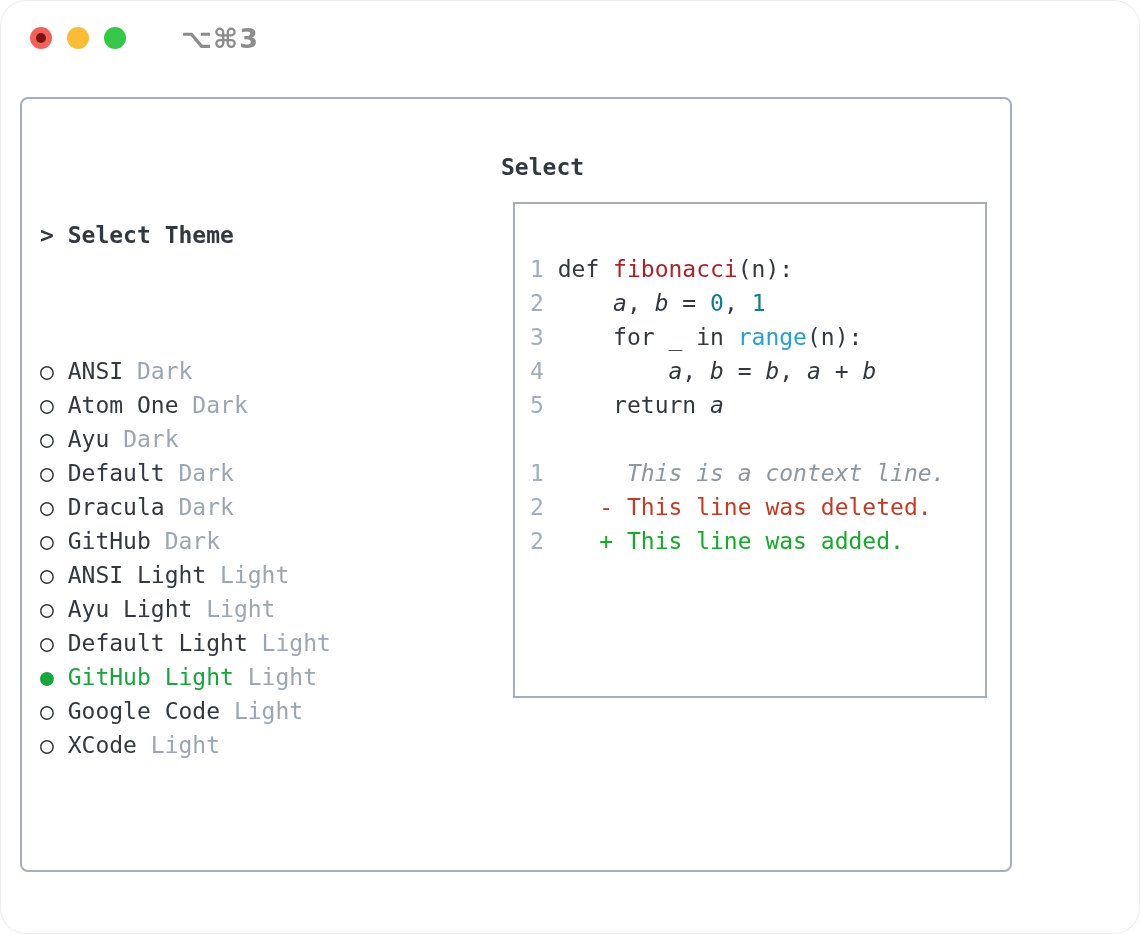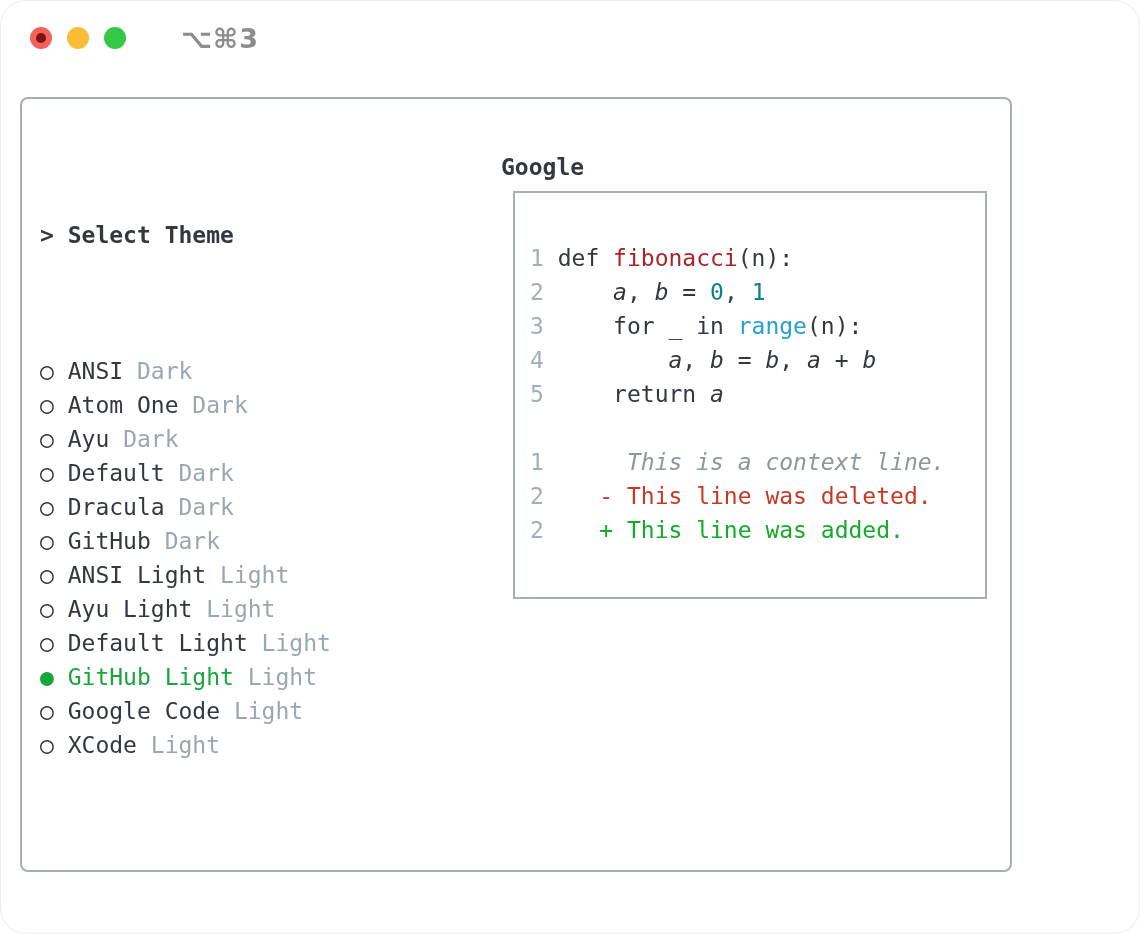--- a/index.html
+++ b/index.html
@@ -89,23 +89,23 @@
   .variant { color: var(--muted); margin-top: 21px; }
   
   .preview-title {
     position: absolute;
     left: 479px;
     top: 51px;
   }
   .preview-box {
     position: absolute;
     left: 491px;
-    top: 92px;
+    top: 103px;
     width: 474px;
-    height: 408px;
+    height: 496px;
     box-sizing: border-box;
     border: 2px solid var(--border-gray);
     background: #ffffff;
   }
   .code {
     position: absolute;
     left: 15px;
     top: 48px;
   }
   .ln { color: var(--line-number); }
@@ -141,20 +141,20 @@
 
       
 
       
 
       
 
       
     </div>
 
-    <div class="preview-title mono bold">Google</div>
+    <div class="preview-title mono bold">Select</div>
 
     <div class="preview-box">
       <div class="code mono" id="code-preview"><div class="line"><span class="ln">1 </span><span class="tok-plain">def </span><span class="tok-func">fibonacci</span><span class="tok-plain">(n):</span></div><div class="line"><span class="ln">2 </span><span class="tok-plain">    </span><span class="tok-var">a</span><span class="tok-plain">, </span><span class="tok-var">b</span><span class="tok-plain"> = </span><span class="tok-num">0</span><span class="tok-plain">, </span><span class="tok-num">1</span></div><div class="line"><span class="ln">3 </span><span class="tok-plain">    for _ in </span><span class="tok-builtin">range</span><span class="tok-plain">(n):</span></div><div class="line"><span class="ln">4 </span><span class="tok-plain">        </span><span class="tok-var">a</span><span class="tok-plain">, </span><span class="tok-var">b</span><span class="tok-plain"> = </span><span class="tok-var">b</span><span class="tok-plain">, </span><span class="tok-var">a</span><span class="tok-plain"> + </span><span class="tok-var">b</span></div><div class="line"><span class="ln">5 </span><span class="tok-plain">    return </span><span class="tok-var">a</span></div><div class="spacer"></div><div class="line"><span class="ln">1</span><span class="diff-context">      This is a context line.</span></div><div class="line"><span class="ln">2</span><span class="diff-deleted">    - This line was deleted.</span></div><div class="line"><span class="ln">2</span><span class="diff-added">    + This line was added.</span></div></div>
     </div>
 
   </div>
 </div>
 
 </body></html>

